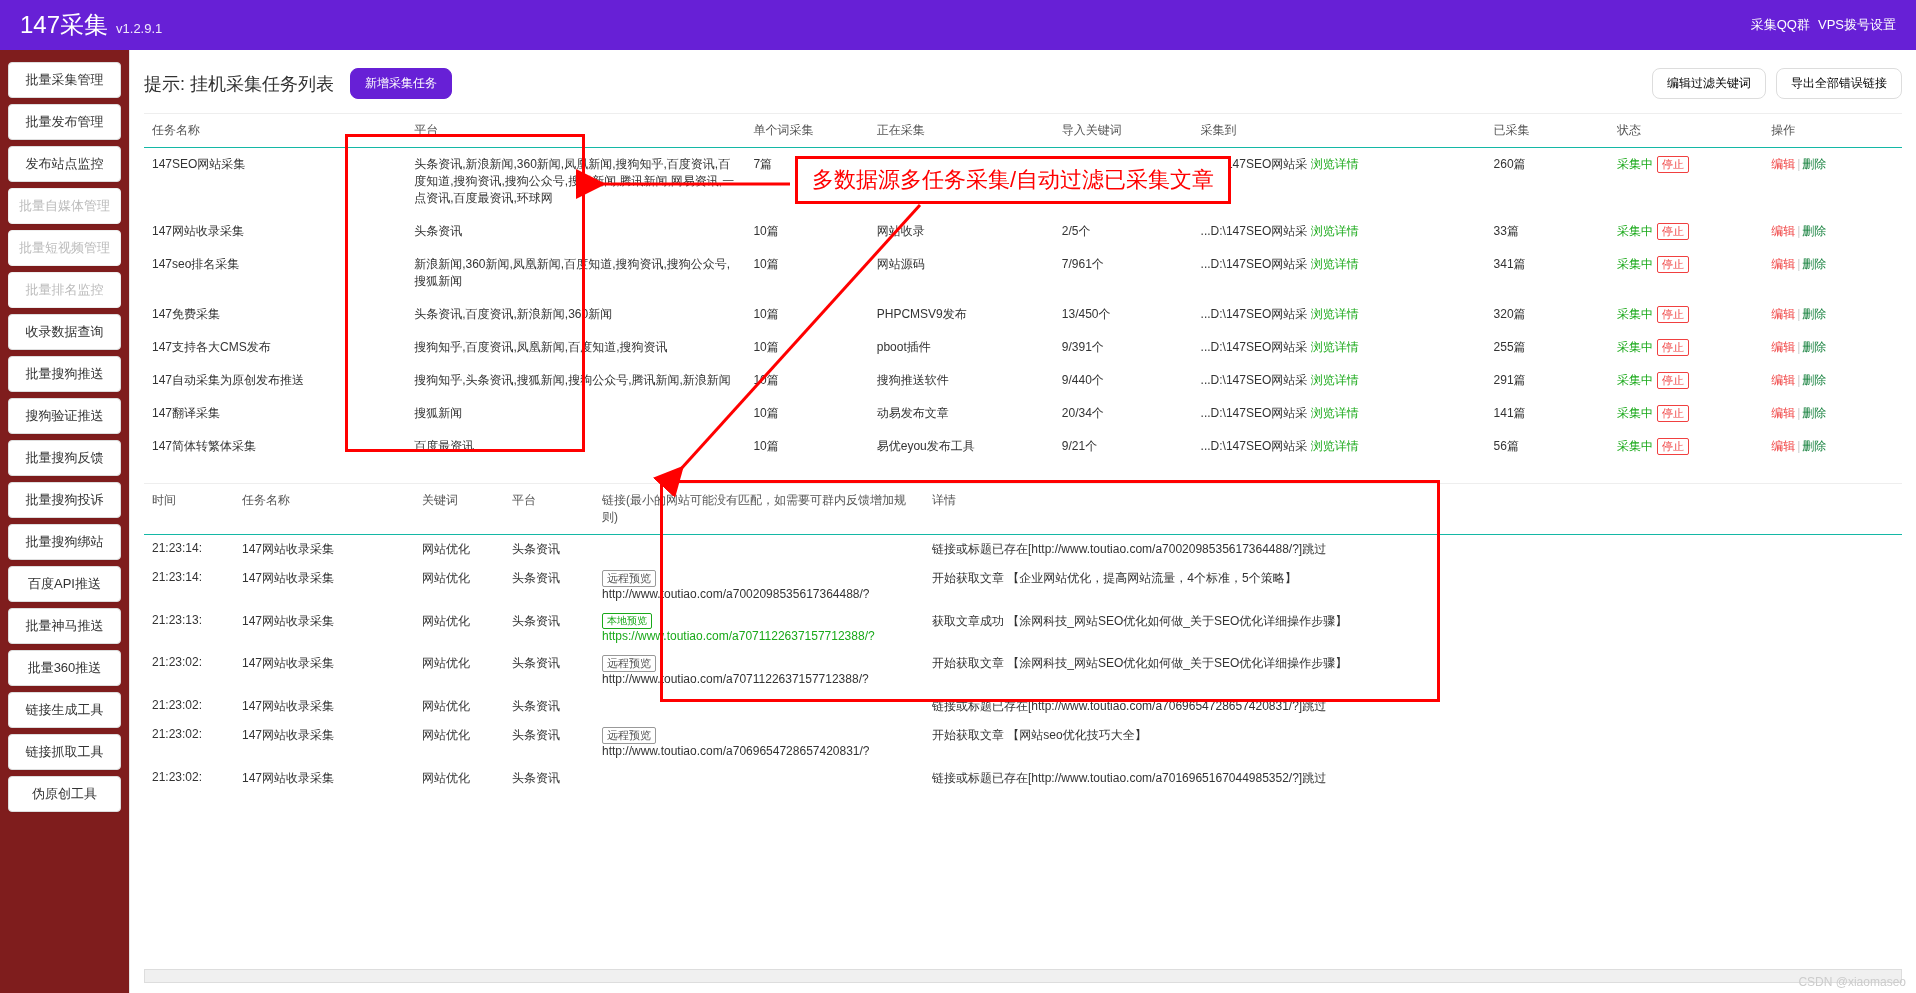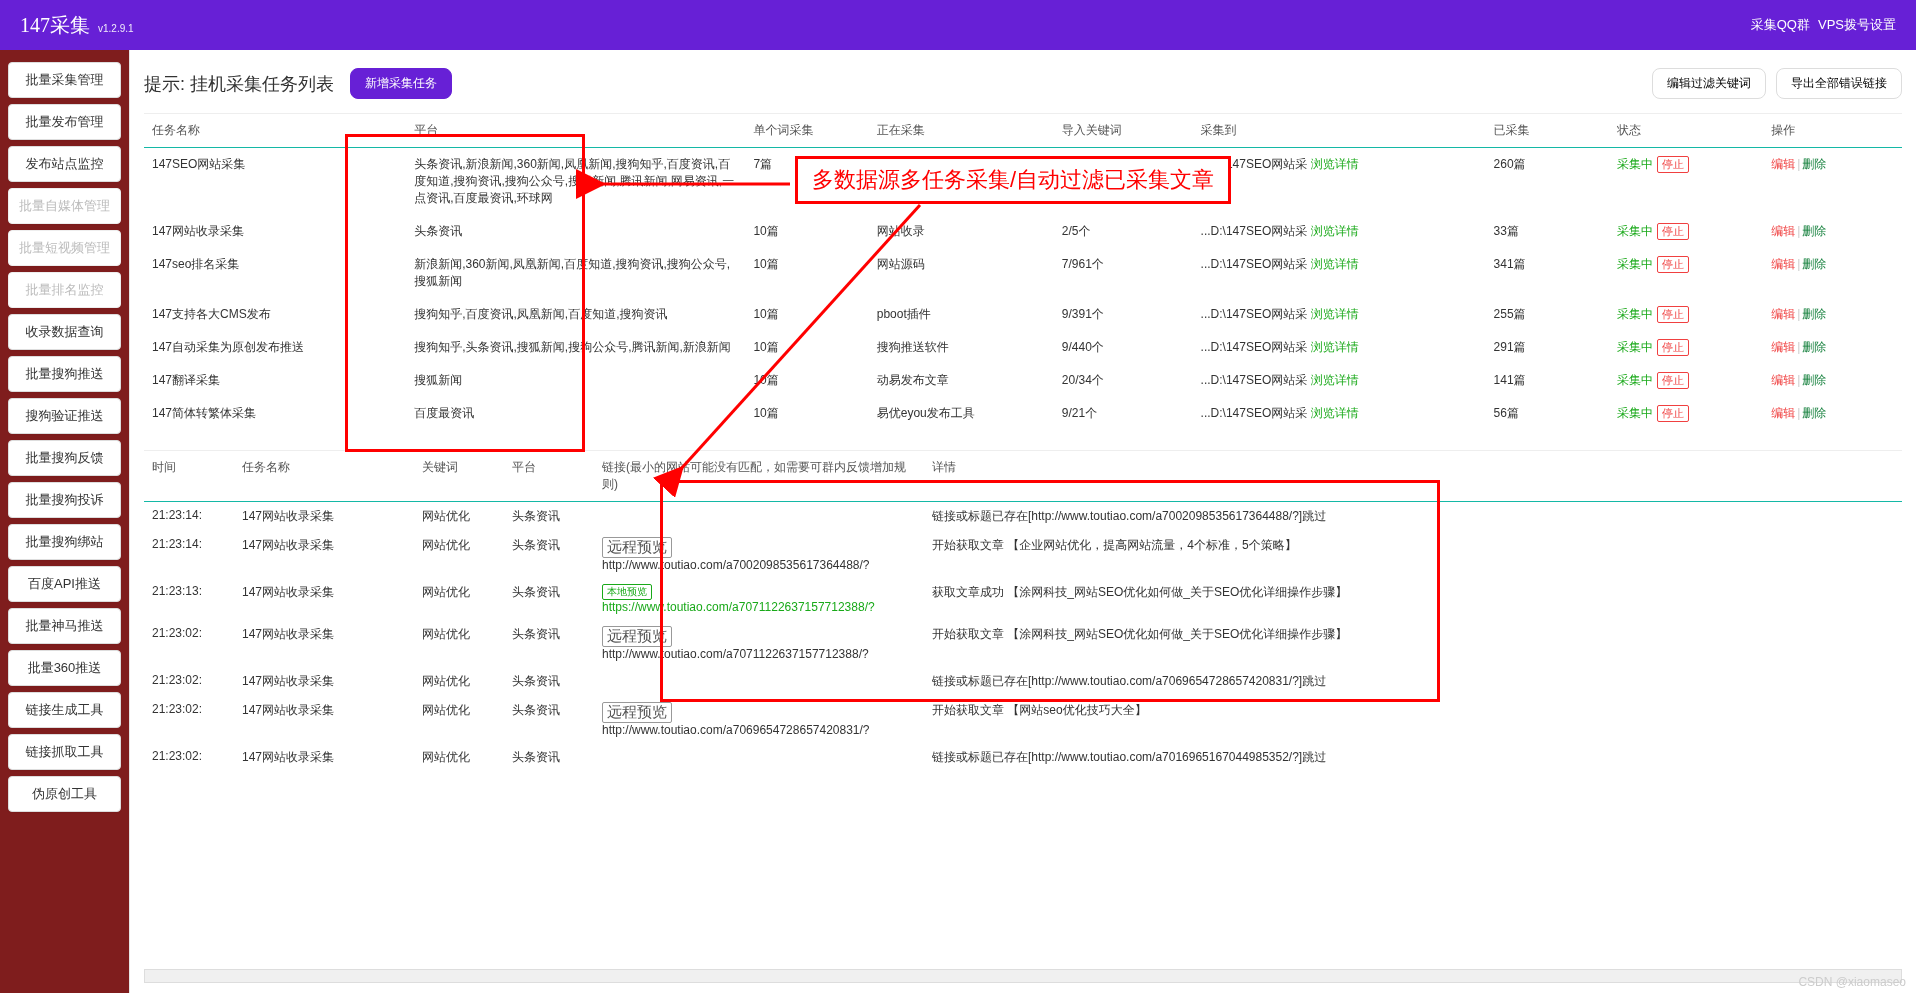--- a/index.html
+++ b/index.html
@@ -1,21 +1,21 @@
 <!DOCTYPE html>
 <html><head>
   <meta charset="utf-8">
   <style>
     * { margin: 0; padding: 0; box-sizing: border-box; }
     body { font-family: "Microsoft YaHei", Arial, sans-serif; font-size: 12px; background: #f5f5f5; color: #333; }
     
     .header { background: #6720d6; color: #fff; height: 50px; display: flex; align-items: center; padding: 0 20px; justify-content: space-between; }
     .header-left { display: flex; align-items: baseline; gap: 8px; }
-    .header-title { font-size: 20px; font-weight: normal; font-family: Liberation Serif, serif; }
-    .header-version { font-size: 10px; opacity: 0.9; }
+    .header-title { font-size: 24px; font-weight: normal; }
+    .header-version { font-size: 13px; opacity: 0.9; }
     .header-right { display: flex; gap: 8px; font-size: 13px; }
     .header-link { cursor: pointer; }
     
     .layout { display: flex; height: calc(100vh - 50px); }
     
     .sidebar { width: 130px; background: #7f1d1d; border-right: 1px solid #e5e5e5; padding-top: 6px; overflow-y: auto; }
     .sidebar-item { display: block; margin: 6px 8px; padding: 8px 6px; text-align: center; border: 1px solid #ddd; border-radius: 4px; background: #fff; font-size: 13px; color: #333; cursor: pointer; box-shadow: 0 1px 2px rgba(0,0,0,0.05); }
     .sidebar-item.disabled { color: #bbb; border-color: #eee; cursor: default; }
     
     .main { flex: 1; padding: 10px 14px; background: #fff; overflow: hidden; display: flex; flex-direction: column; position: relative; }
@@ -37,21 +37,21 @@
     .link-green { color: #19a919; cursor: pointer; }
     .tag-collecting { color: #19a919; margin-right: 4px; }
     .tag-stop { display: inline-block; border: 1px solid #f04040; color: #f04040; padding: 0 4px; border-radius: 2px; font-size: 11px; cursor: pointer; }
     .op-edit { color: #f04040; cursor: pointer; }
     .op-delete { color: #15803d; cursor: pointer; }
     .op-sep { color: #ccc; margin: 0 2px; }
     
     .log-section { margin-top: 20px; border-top: 1px solid #eee; flex: 1; overflow: hidden; display: flex; flex-direction: column; }
     .log-table-wrap { overflow: auto; flex: 1; }
     .log-table td { padding: 6px 8px; }
-    .badge-remote { display: inline-block; border: 1px solid #999; color: #555; padding: 0 4px; font-size: 15px; border-radius: 2px; margin-right: 12px; }
+    .badge-remote { display: inline-block; border: 1px solid #999; color: #555; padding: 0 4px; font-size: 11px; border-radius: 2px; margin-right: 12px; }
     .badge-local { display: inline-block; border: 1px solid #19a919; color: #19a919; padding: 0 4px; font-size: 10px; border-radius: 2px; margin-right: 4px; }
     .url-green { color: #19a919; }
     
     
     .annot-box { position: absolute; border: 3px solid #ff0000; pointer-events: none; }
     .annot-text-box { position: absolute; border: 3px solid #ff0000; color: #ff0000; font-size: 22px; background: #fff; padding: 6px 14px; pointer-events: none; }
     .annot-arrow { position: absolute; pointer-events: none; }
     .annot-arrow svg { overflow: visible; }
     
     .scroll-hint { height: 14px; background: #f0f0f0; border: 1px solid #ddd; }
@@ -174,20 +174,31 @@
               <td class="col-platform">新浪新闻,360新闻,凤凰新闻,百度知道,搜狗资讯,搜狗公众号,搜狐新闻</td>
               <td>10篇</td>
               <td>网站源码</td>
               <td>7/961个</td>
               <td>...D:\147SEO网站采 <span class="link-green">浏览详情</span></td>
               <td>341篇</td>
               <td><span class="tag-collecting">采集中</span><span class="tag-stop">停止</span></td>
               <td><span class="op-edit">编辑</span><span class="op-sep">|</span><span class="op-delete">删除</span></td>
             </tr>
             <tr>
+              <td>147免费采集</td>
+              <td class="col-platform">头条资讯,百度资讯,新浪新闻,360新闻</td>
+              <td>10篇</td>
+              <td>PHPCMSV9发布</td>
+              <td>13/450个</td>
+              <td>...D:\147SEO网站采 <span class="link-green">浏览详情</span></td>
+              <td>320篇</td>
+              <td><span class="tag-collecting">采集中</span><span class="tag-stop">停止</span></td>
+              <td><span class="op-edit">编辑</span><span class="op-sep">|</span><span class="op-delete">删除</span></td>
+            </tr>
+            <tr>
               <td>147支持各大CMS发布</td>
               <td class="col-platform">搜狗知乎,百度资讯,凤凰新闻,百度知道,搜狗资讯</td>
               <td>10篇</td>
               <td>pboot插件</td>
               <td>9/391个</td>
               <td>...D:\147SEO网站采 <span class="link-green">浏览详情</span></td>
               <td>255篇</td>
               <td><span class="tag-collecting">采集中</span><span class="tag-stop">停止</span></td>
               <td><span class="op-edit">编辑</span><span class="op-sep">|</span><span class="op-delete">删除</span></td>
             </tr>

